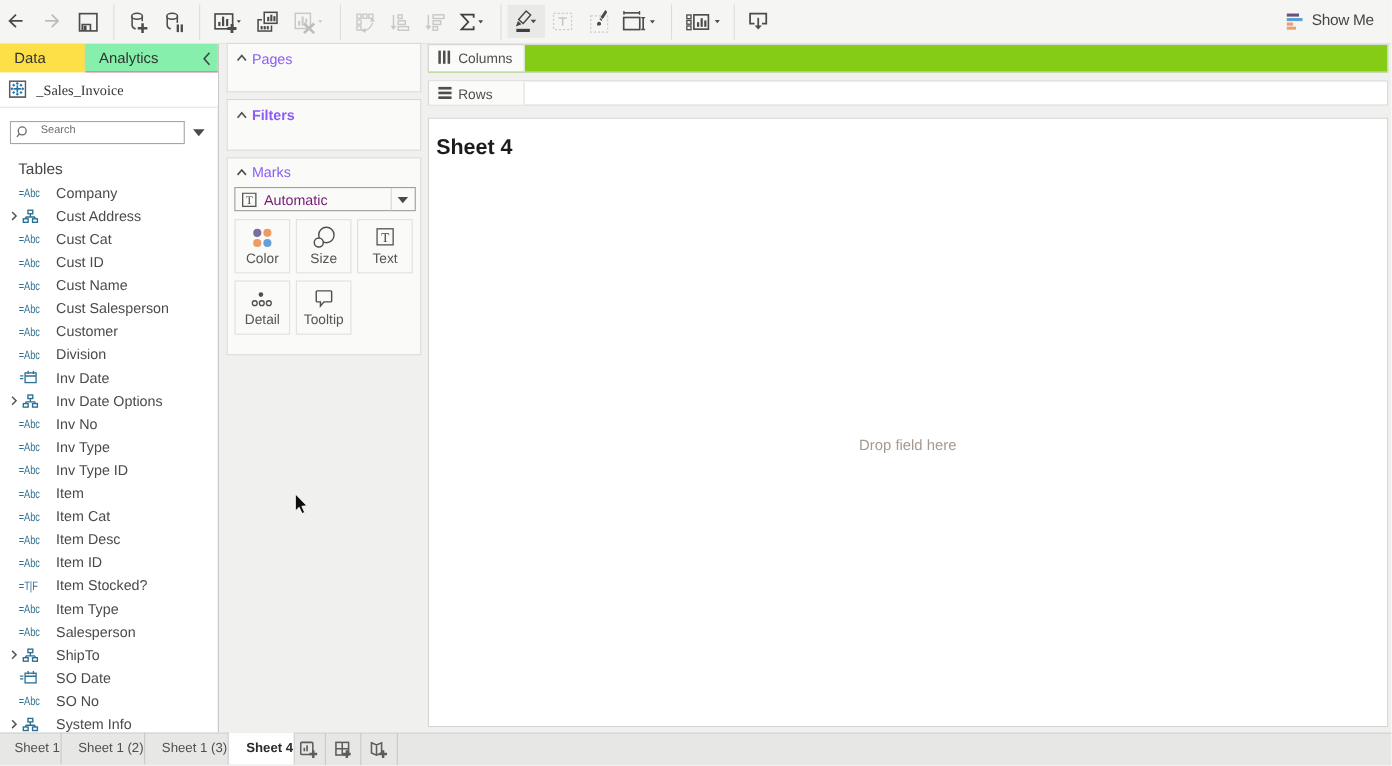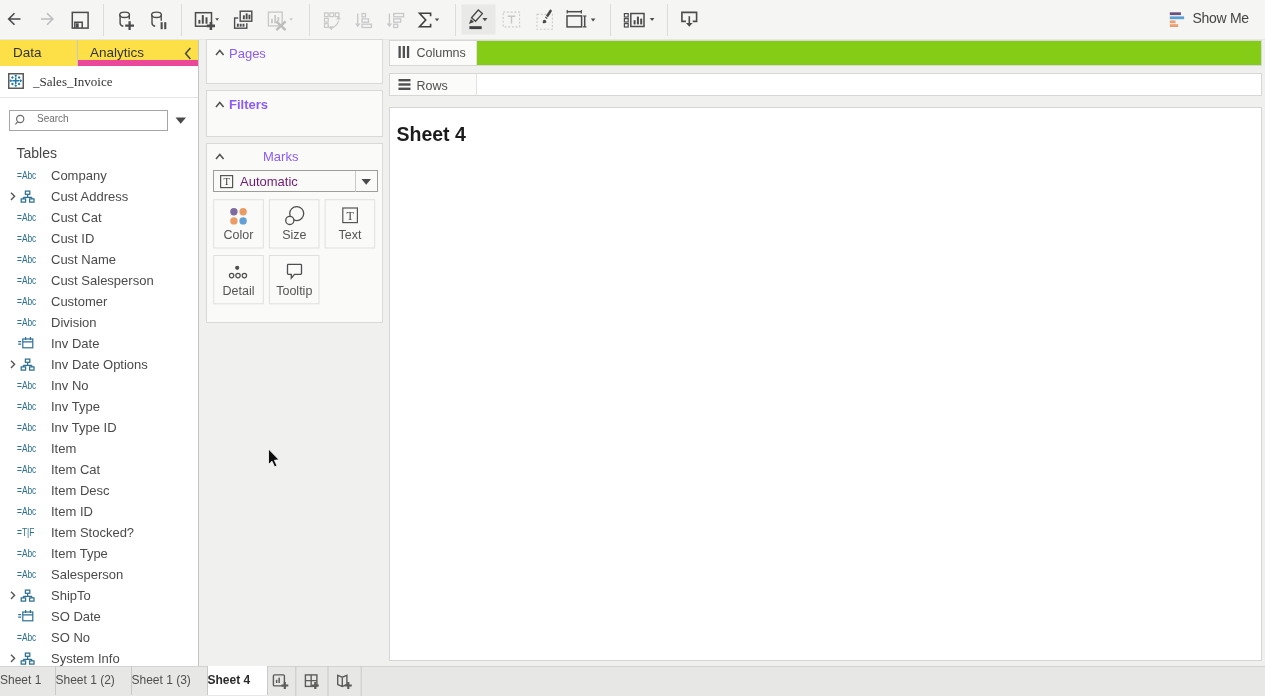--- a/index.html
+++ b/index.html
@@ -5,48 +5,48 @@
 * { margin:0; padding:0; box-sizing:border-box; }
 html,body { width:1265px; height:696px; overflow:hidden; }
 body { font-family:"Liberation Sans",sans-serif; background:#f0f0ef; position:relative; }
 .abs { position:absolute; }
 
 #toolbar { left:0; top:0; width:1265px; height:40px; background:#f5f5f4; border-bottom:1px solid #e5e5e3; }
 #showme { left:1192.5px; top:9.5px; font-size:14px; letter-spacing:-0.3px; color:#454545; }
 
 #leftpanel { left:0; top:40px; width:199px; height:626px; background:#ffffff; border-right:1px solid #c4c4c2; }
 #tab-data { left:0; top:40px; width:78px; height:26px; background:#fde047; border-right:1px solid #c9c9c7; font-size:13.5px; color:#333; line-height:26px; padding-left:13px; }
-#tab-analytics { left:78px; top:40px; width:120px; height:26px; background:#fde047; border-bottom:6px solid #ec4899; font-size:13.5px; color:#333; line-height:25px; padding-left:12px; }
+#tab-analytics { left:78px; top:40px; width:120px; height:26px; background:#86efac; border-bottom:1px solid #ec4899; font-size:13.5px; color:#333; line-height:25px; padding-left:12px; }
 #dsrow { left:0; top:66px; width:198px; height:32px; background:#fff; border-bottom:1px solid #e4e4e2; }
 #dsname { left:33px; top:74px; font-size:13px; color:#333;font-family:Liberation Serif, serif; }
 #searchbox { left:9px; top:110px; width:159px; height:21px; border:1px solid #a6a6a4; background:#fff; }
 #searchtxt { left:37px; top:113px; font-size:10px; color:#6e6e6e; }
 #tableshdr { left:16.5px; top:144.5px; font-size:14px; color:#464646; }
 
 .card { background:#fafaf9; border:1px solid #d9d9d7; }
 #card-pages { left:206px; top:39px; width:177px; height:45px; }
 #card-filters { left:206px; top:90px; width:177px; height:47px; }
 #card-marks { left:206px; top:143px; width:177px; height:180px; }
 .cardlabel { font-size:13px; color:#8b5cf6; }
 #lbl-pages { left:229px; top:46px; }
 #lbl-filters { left:229px; top:97px;font-weight:bold; }
-#lbl-marks { left:229px; top:149px;margin-left:34px; }
+#lbl-marks { left:229px; top:149px; }
 #autosel { left:212.5px; top:170px; width:165px; height:22px; background:#fafaf9; border:1px solid #9d9d9b; }
 #autotxt { left:240px; top:174px; font-size:13px; color:#701a75; }
 
 #shelf-cols { left:389px; top:40px; width:872.5px; height:25.5px; background:#84cc16; border:1px solid #d7d7d5; }
 #shelf-rows { left:389px; top:73px; width:872.5px; height:23px; background:#fff; border:1px solid #d7d7d5; }
 .shelflabelzone { position:absolute; left:0; top:0; width:86.5px; height:100%; background:#fbfbfa; border-right:1px solid #e2e2e0; }
 .shelftxt { position:absolute; left:26.5px; top:5px; font-size:12.5px; color:#4f4f4f; }
 #sheetarea { left:389px; top:106.5px; width:872.5px; height:554px; background:#fff; border:1px solid #d5d5d3; }
 #sheettitle { left:6.5px; top:15.5px; font-size:19.5px; font-weight:bold; color:#1c1c1c; position:absolute; }
 #drophint { left:0; right:0; top:289px; text-align:center; font-size:13.5px; color:#a59a90; position:absolute; }
 
 #bottombar { left:0; top:666px; width:1265px; height:30px; background:#e7e7e5; border-top:1px solid #d3d3d1; }
-.btab { position:absolute; top:0; height:29px; line-height:29px; text-align:left; font-size:12px; color:#4f4f4f; border-right:1px solid #c9c9c7; }
+.btab { position:absolute; top:0; height:29px; line-height:29px; text-align:right; font-size:12px; color:#4f4f4f; border-right:1px solid #c9c9c7; }
 #btab4 { background:#fff; color:#2b2b2b; font-weight:bold; }
 </style>
 </head>
 <body>
 <div class="abs" id="toolbar"></div>
 <svg class="abs" style="left:0;top:0" width="1265" height="40" id="tbicons">
 
 <g stroke="#dcdcda" stroke-width="1">
 <line x1="103.5" y1="4" x2="103.5" y2="36"></line>
       <line x1="181.5" y1="4" x2="181.5" y2="36"></line>
@@ -374,20 +374,21 @@
     <div class="shelflabelzone"></div>
     <div class="shelftxt">Rows</div>
   </div>
 <svg class="abs" style="left:398px;top:78px" width="14" height="16">
     <rect x="0.5" y="1" width="12" height="2.4" fill="#4f4f4f"></rect>
     <rect x="0.5" y="5.3" width="12" height="2.4" fill="#4f4f4f"></rect>
     <rect x="0.5" y="9.6" width="12" height="2.4" fill="#4f4f4f"></rect>
   </svg>
 <div class="abs" id="sheetarea">
     <div id="sheettitle">Sheet 4</div>
+    <div id="drophint">Drop field here</div>
   </div>
 
 <div class="abs" id="bottombar"></div>
 <div class="abs btab" style="left:0;top:666px;width:55.5px;">Sheet 1</div>
 <div class="abs btab" style="left:55.5px;top:666px;width:76px;">Sheet 1 (2)</div>
 <div class="abs btab" style="left:131.5px;top:666px;width:76px;">Sheet 1 (3)</div>
 <div class="abs btab" id="btab4" style="left:207.5px;top:666px;width:60px;">Sheet 4</div>
 <svg class="abs" style="left:268px;top:666px" width="120" height="30" id="btabicons">
 
 <line x1="27.8" y1="0" x2="27.8" y2="30" stroke="#c9c9c7" stroke-width="1"></line>

